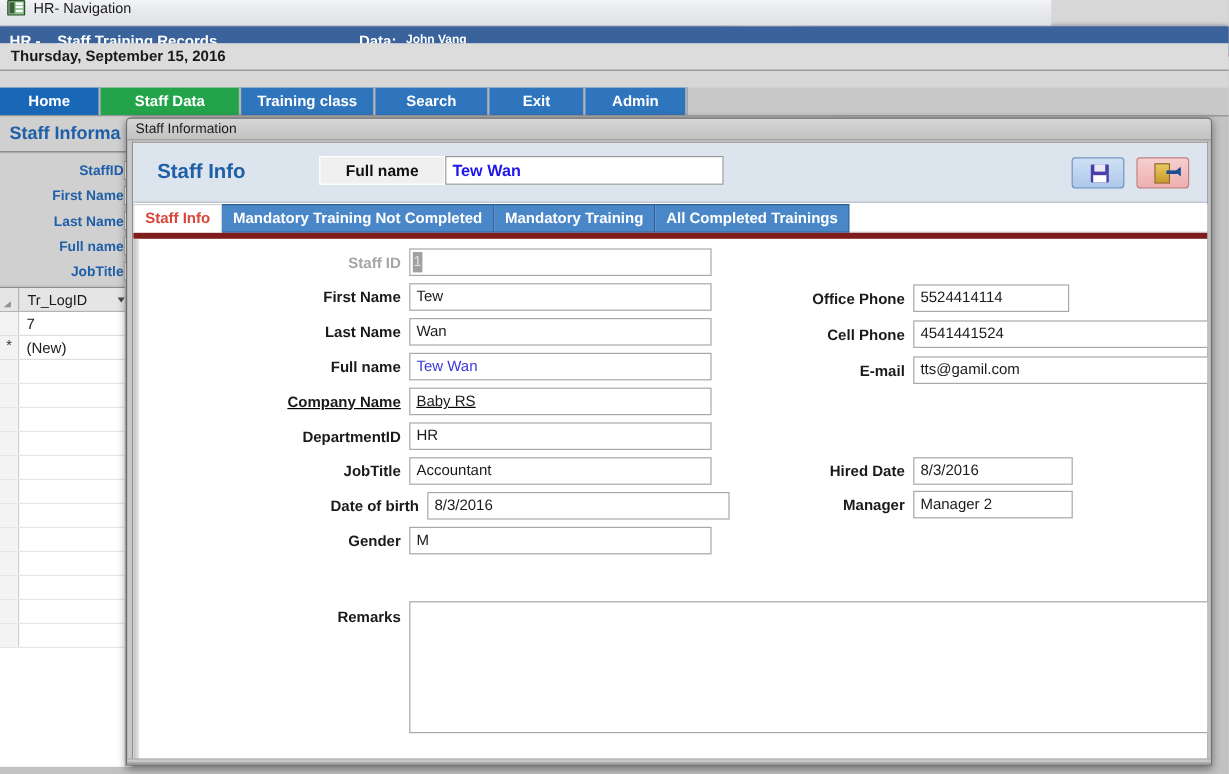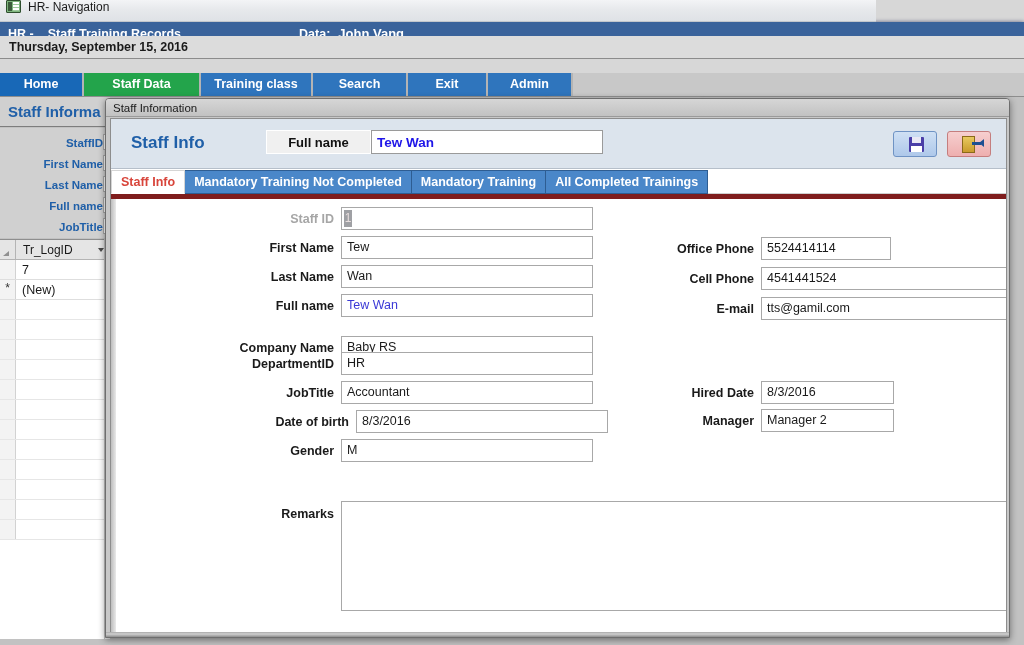--- a/index.html
+++ b/index.html
@@ -53,21 +53,21 @@
 
   
   .hr-banner{
     position:absolute; left:0; top:22px; width:1024px; height:25px;
     background:#3a639b; border-bottom:2px solid #9e2a46;
     display:flex; align-items:center; color:#ffffff;
   }
   .hr-banner .hr-tag{ font-size:12.5px; font-weight:bold; margin-left:8px; }
   .hr-banner .hr-title{ font-size:12.5px; font-weight:bold; margin-left:14px; }
   .hr-banner .login-lbl{ font-size:12.5px; font-weight:bold; margin-left:118px; }
-  .hr-banner .login-val{ font-size:13px; font-weight:bold; margin-left:8px; }
+  .hr-banner .login-val{ font-size:10px; font-weight:bold; margin-left:8px; }
 
   
   .date-bar{
     position:absolute; left:0; top:36px; width:1024px; height:23px;
     background:#dcdcdc; border-bottom:1px solid #8c8c8c;
     display:flex; align-items:center;
   }
   .date-bar span{ font-size:12.5px; font-weight:bold; color:#1a1a1a; margin-left:9px; }
 
   
@@ -451,21 +451,21 @@
             <div class="ctl" style="width: 252px;">Tew</div>
           </div>
           <div class="field" style="left: 8px; top: 66px;">
             <div class="lbl" style="width: 222px;">Last Name</div>
             <div class="ctl" style="width: 252px;">Wan</div>
           </div>
           <div class="field" style="left: 8px; top: 95px;">
             <div class="lbl" style="width: 222px;">Full name</div>
             <div class="ctl blue" style="width: 252px;">Tew Wan</div>
           </div>
-          <div class="field" style="left: 8px; top: 137px;">
+          <div class="field" style="left: 8px; top: 124px; text-decoration: underline;">
             <div class="lbl" style="width: 222px;">Company Name</div>
             <div class="ctl combo" style="width: 252px;">Baby RS</div>
           </div>
           <div class="field" style="left: 8px; top: 153px;">
             <div class="lbl" style="width: 222px;">DepartmentID</div>
             <div class="ctl combo" style="width: 252px;">HR</div>
           </div>
           <div class="field" style="left: 8px; top: 182px;">
             <div class="lbl" style="width: 222px;">JobTitle</div>
             <div class="ctl combo" style="width: 252px;">Accountant</div>

